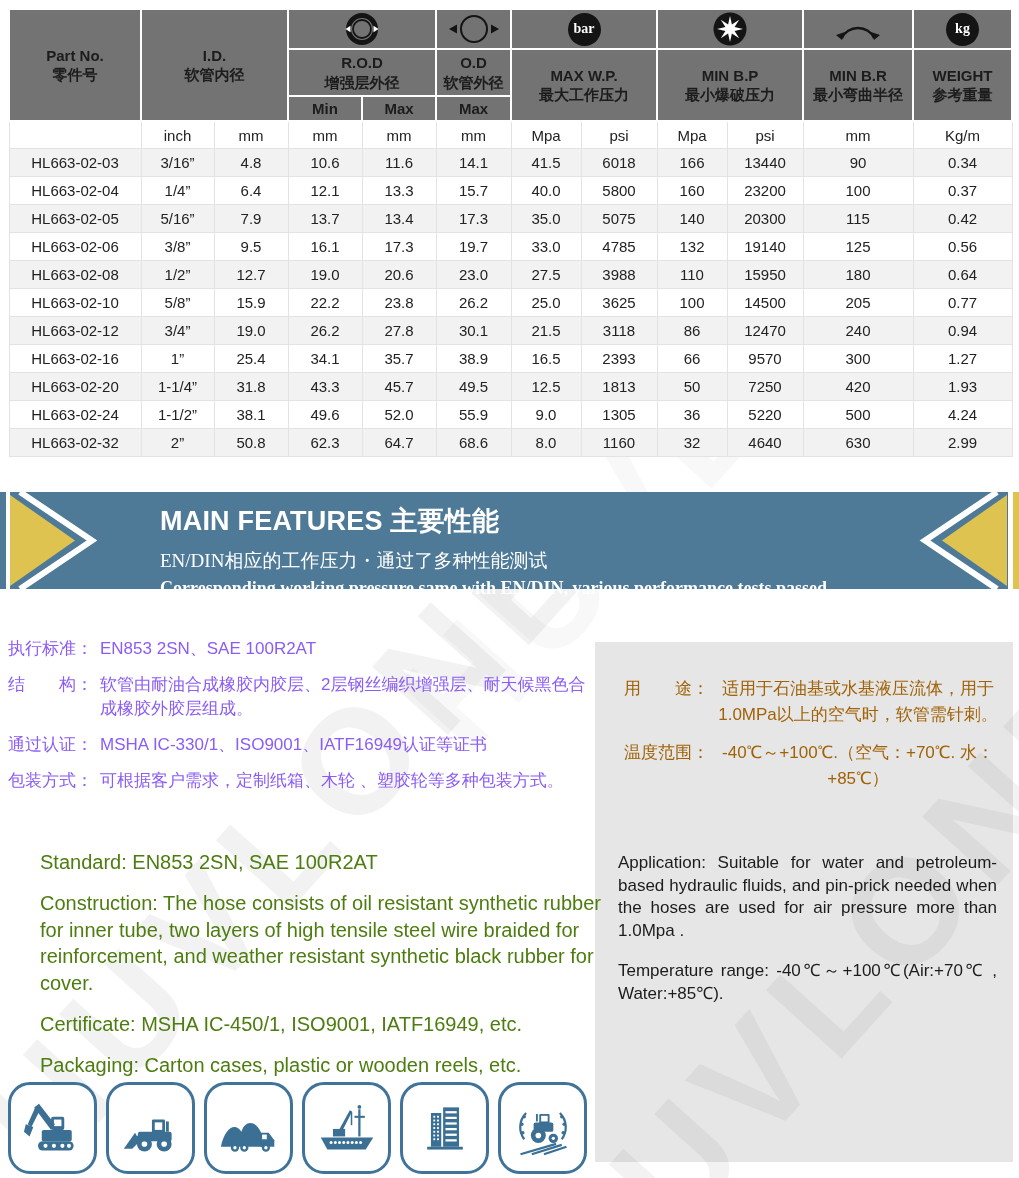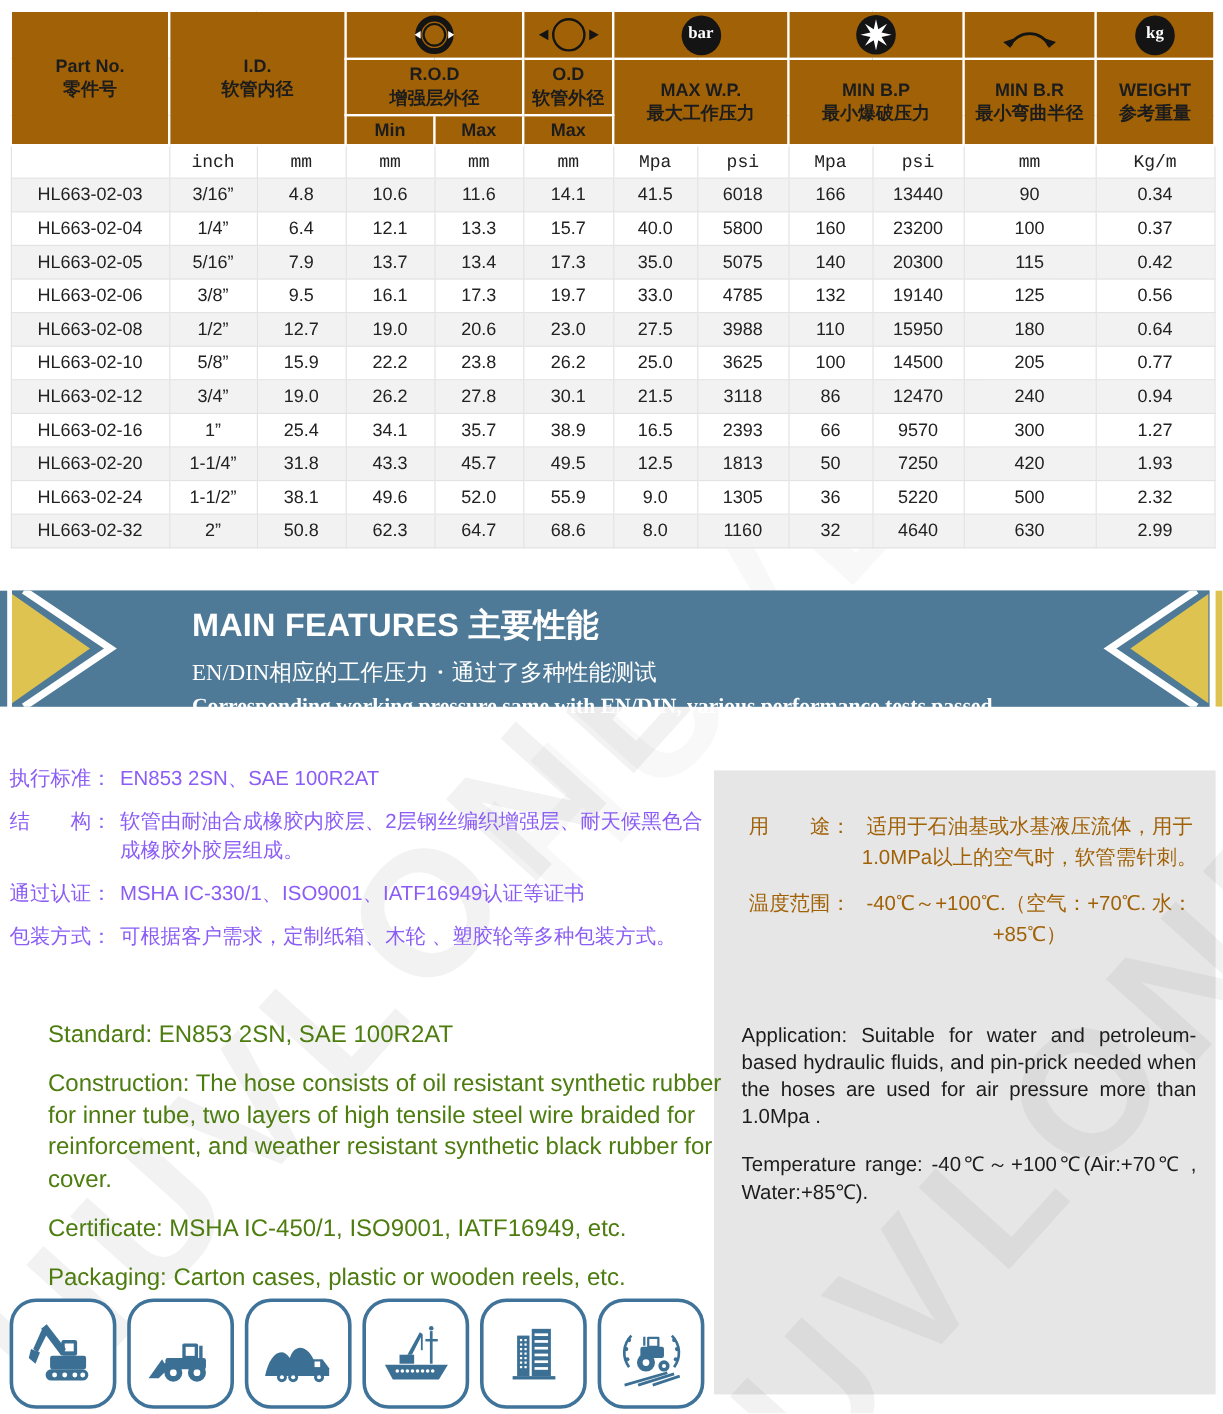--- a/index.html
+++ b/index.html
@@ -10,25 +10,25 @@
   .watermark{position:absolute;font-size:148px;font-weight:700;letter-spacing:14px;
              color:rgba(125,125,125,0.10);transform:rotate(-48deg);transform-origin:0 50%;
              white-space:nowrap;pointer-events:none;}
 
   
   .side-panel{position:absolute;left:595px;top:642px;width:418px;height:520px;background:#e6e6e6;}
 
   
   .spec-table{position:absolute;left:8px;top:8px;width:1003px;border-collapse:collapse;table-layout:fixed;}
   .spec-table th,.spec-table td{padding:0;text-align:center;vertical-align:middle;}
-  .spec-table th{background:#a16207;border:2px solid #fff;font-weight:600;font-size:15px;
+  .spec-table th{background:#737373;border:2px solid #fff;font-weight:600;font-size:15px;
                  color:#1c1c1c;line-height:1.3;}
   .spec-table th .cn{font-weight:600;}
   .spec-table td{border:1px solid #e3e3e3;font-size:15px;color:#222;height:27px;background:#fff;}
-  .units-row td{height:26px;border-top:2px solid #404040;font-family:Liberation Mono, monospace;}
+  .units-row td{height:26px;border-top:2px solid #404040;}
   tr.row-alt td{background:#f2f2f2;}
   .icon-wrap{display:flex;align-items:center;justify-content:center;height:100%;}
   .blk-circle{width:33px;height:33px;border-radius:50%;background:#141414;color:#fff;
               display:flex;align-items:center;justify-content:center;
               font-family:"Liberation Serif",serif;font-weight:700;font-size:14px;}
 
   
   .banner{position:absolute;left:0;top:492px;width:1019px;height:97px;}
   .banner-bg{position:absolute;left:10px;right:11px;top:0;bottom:0;background:#4e7a97;}
   .banner-side{position:absolute;top:0;height:97px;width:100px;}
@@ -321,21 +321,21 @@
           <td>1-1/2”</td>
           <td>38.1</td>
           <td>49.6</td>
           <td>52.0</td>
           <td>55.9</td>
           <td>9.0</td>
           <td>1305</td>
           <td>36</td>
           <td>5220</td>
           <td>500</td>
-          <td>2.32</td>
+          <td>4.24</td>
         </tr>
         <tr class="row-alt">
           <td>HL663-02-32</td>
           <td>2”</td>
           <td>50.8</td>
           <td>62.3</td>
           <td>64.7</td>
           <td>68.6</td>
           <td>8.0</td>
           <td>1160</td>

